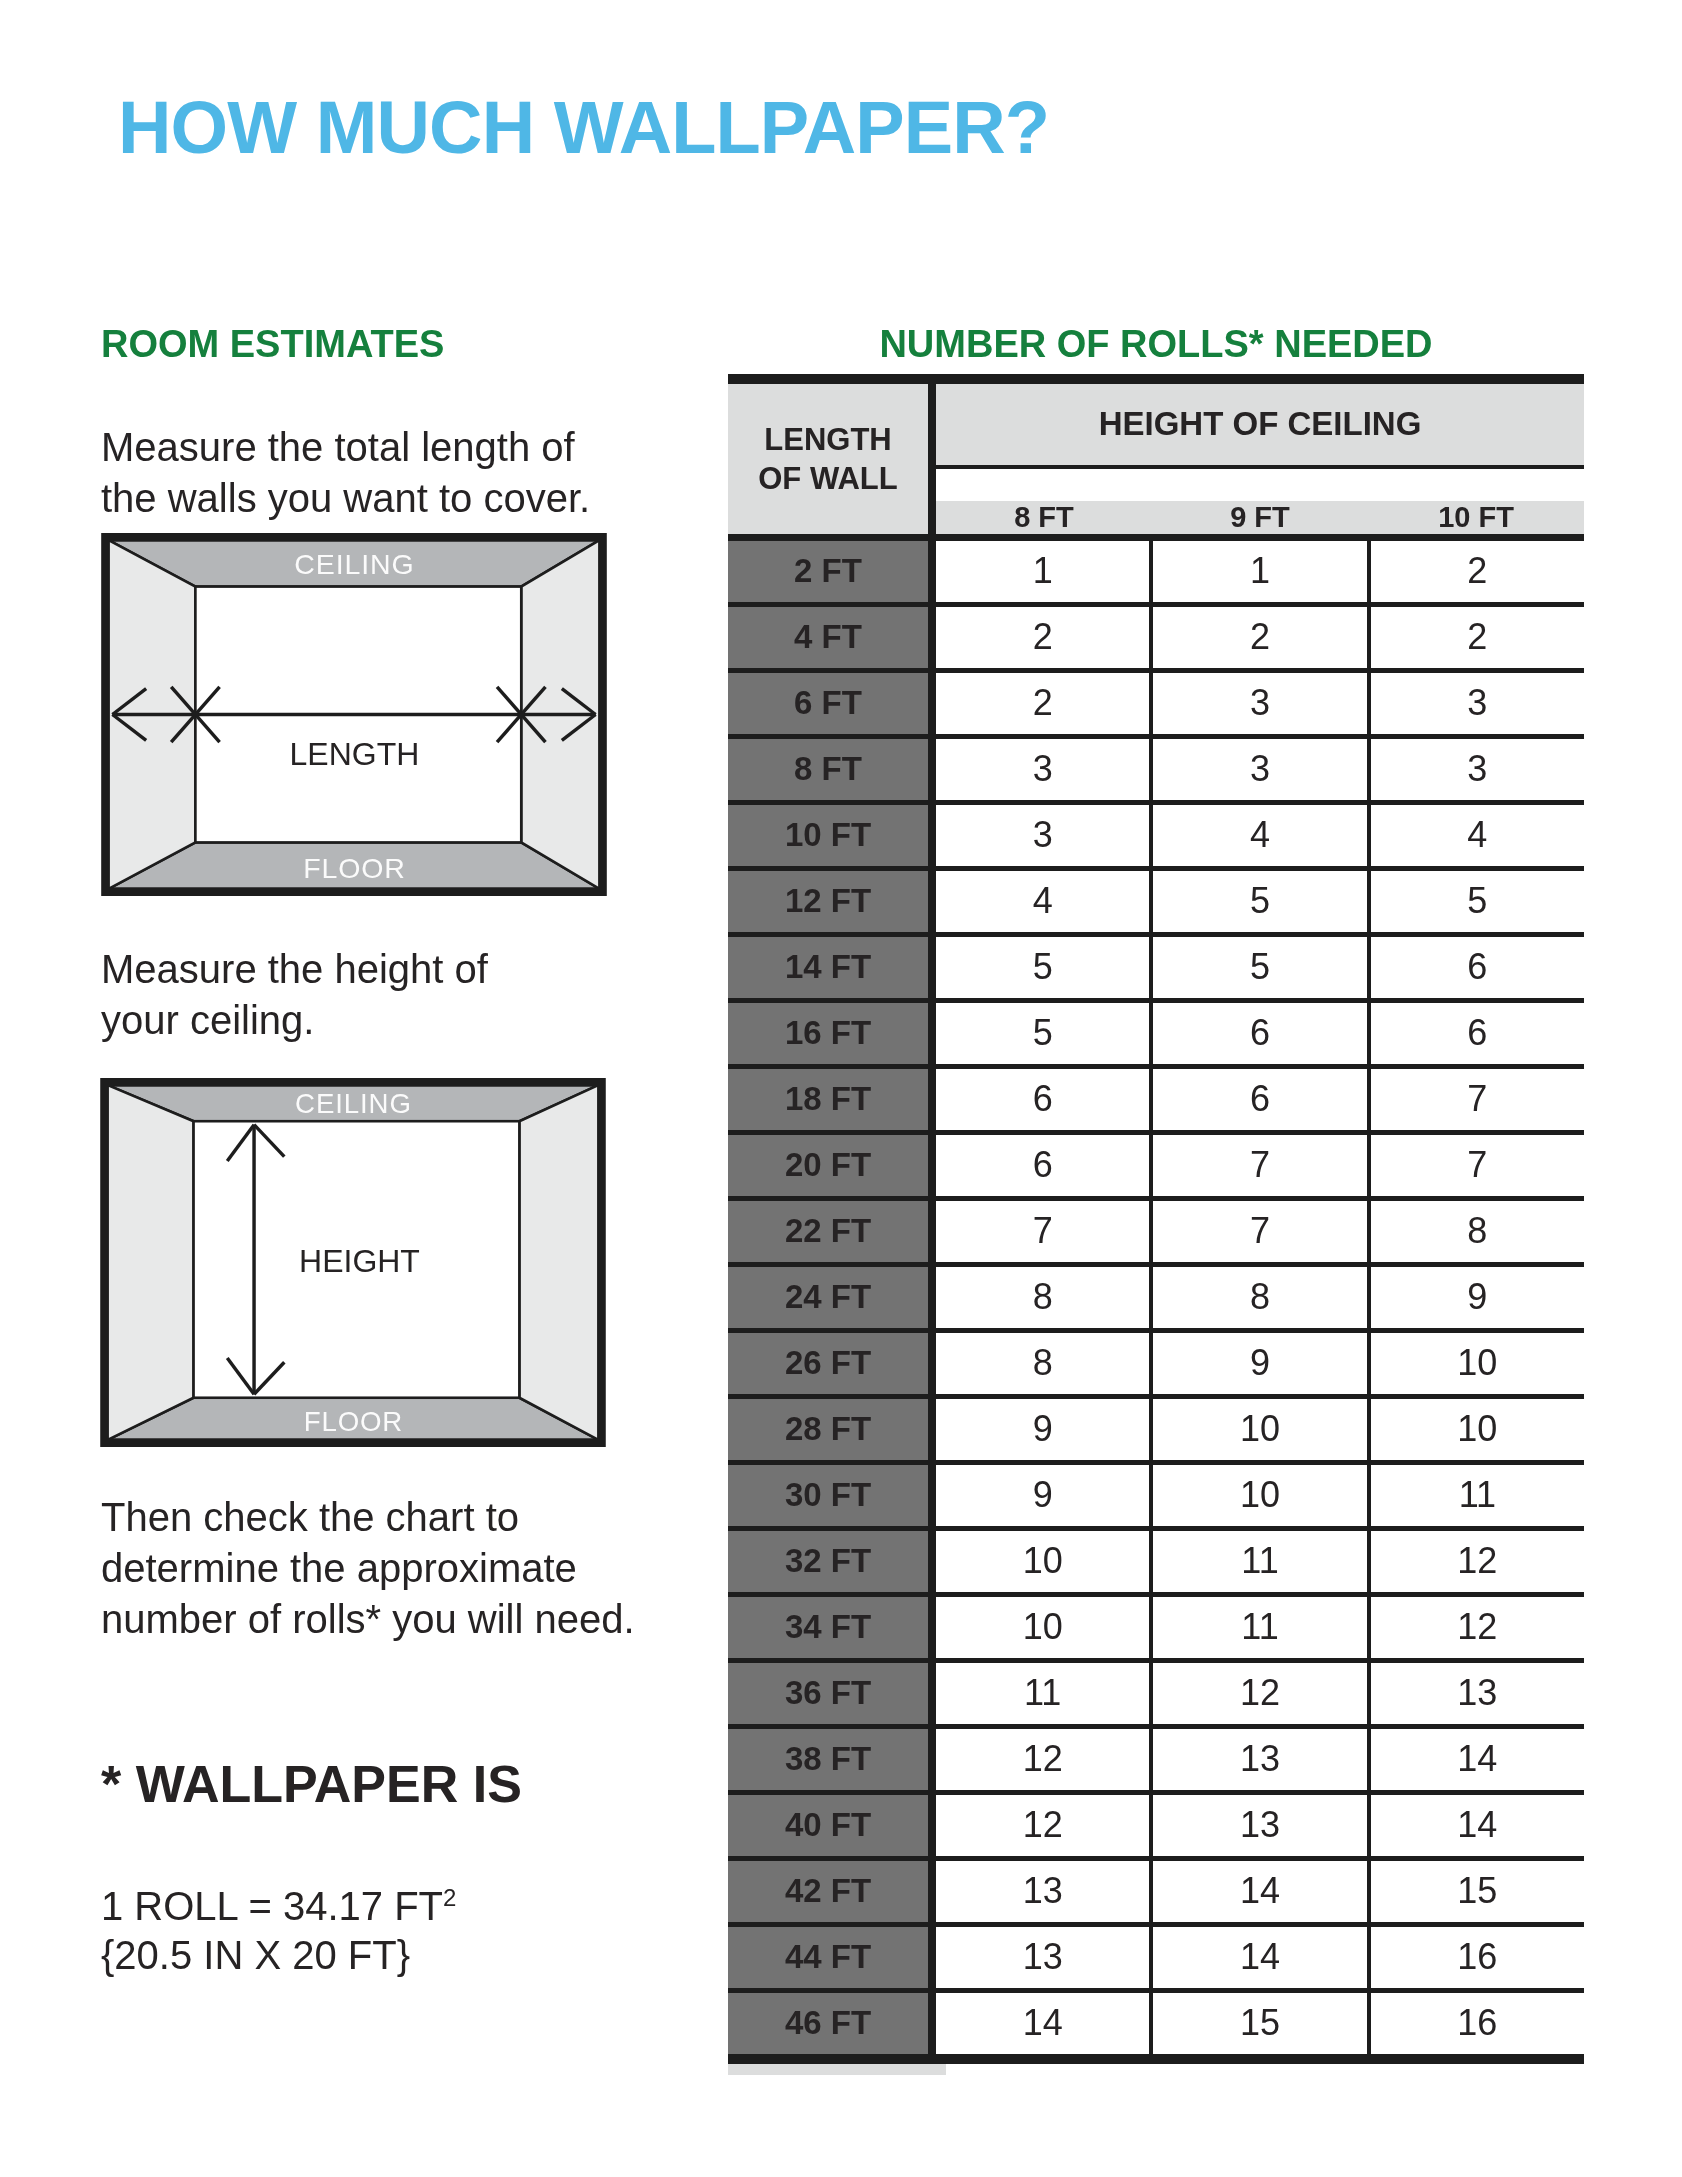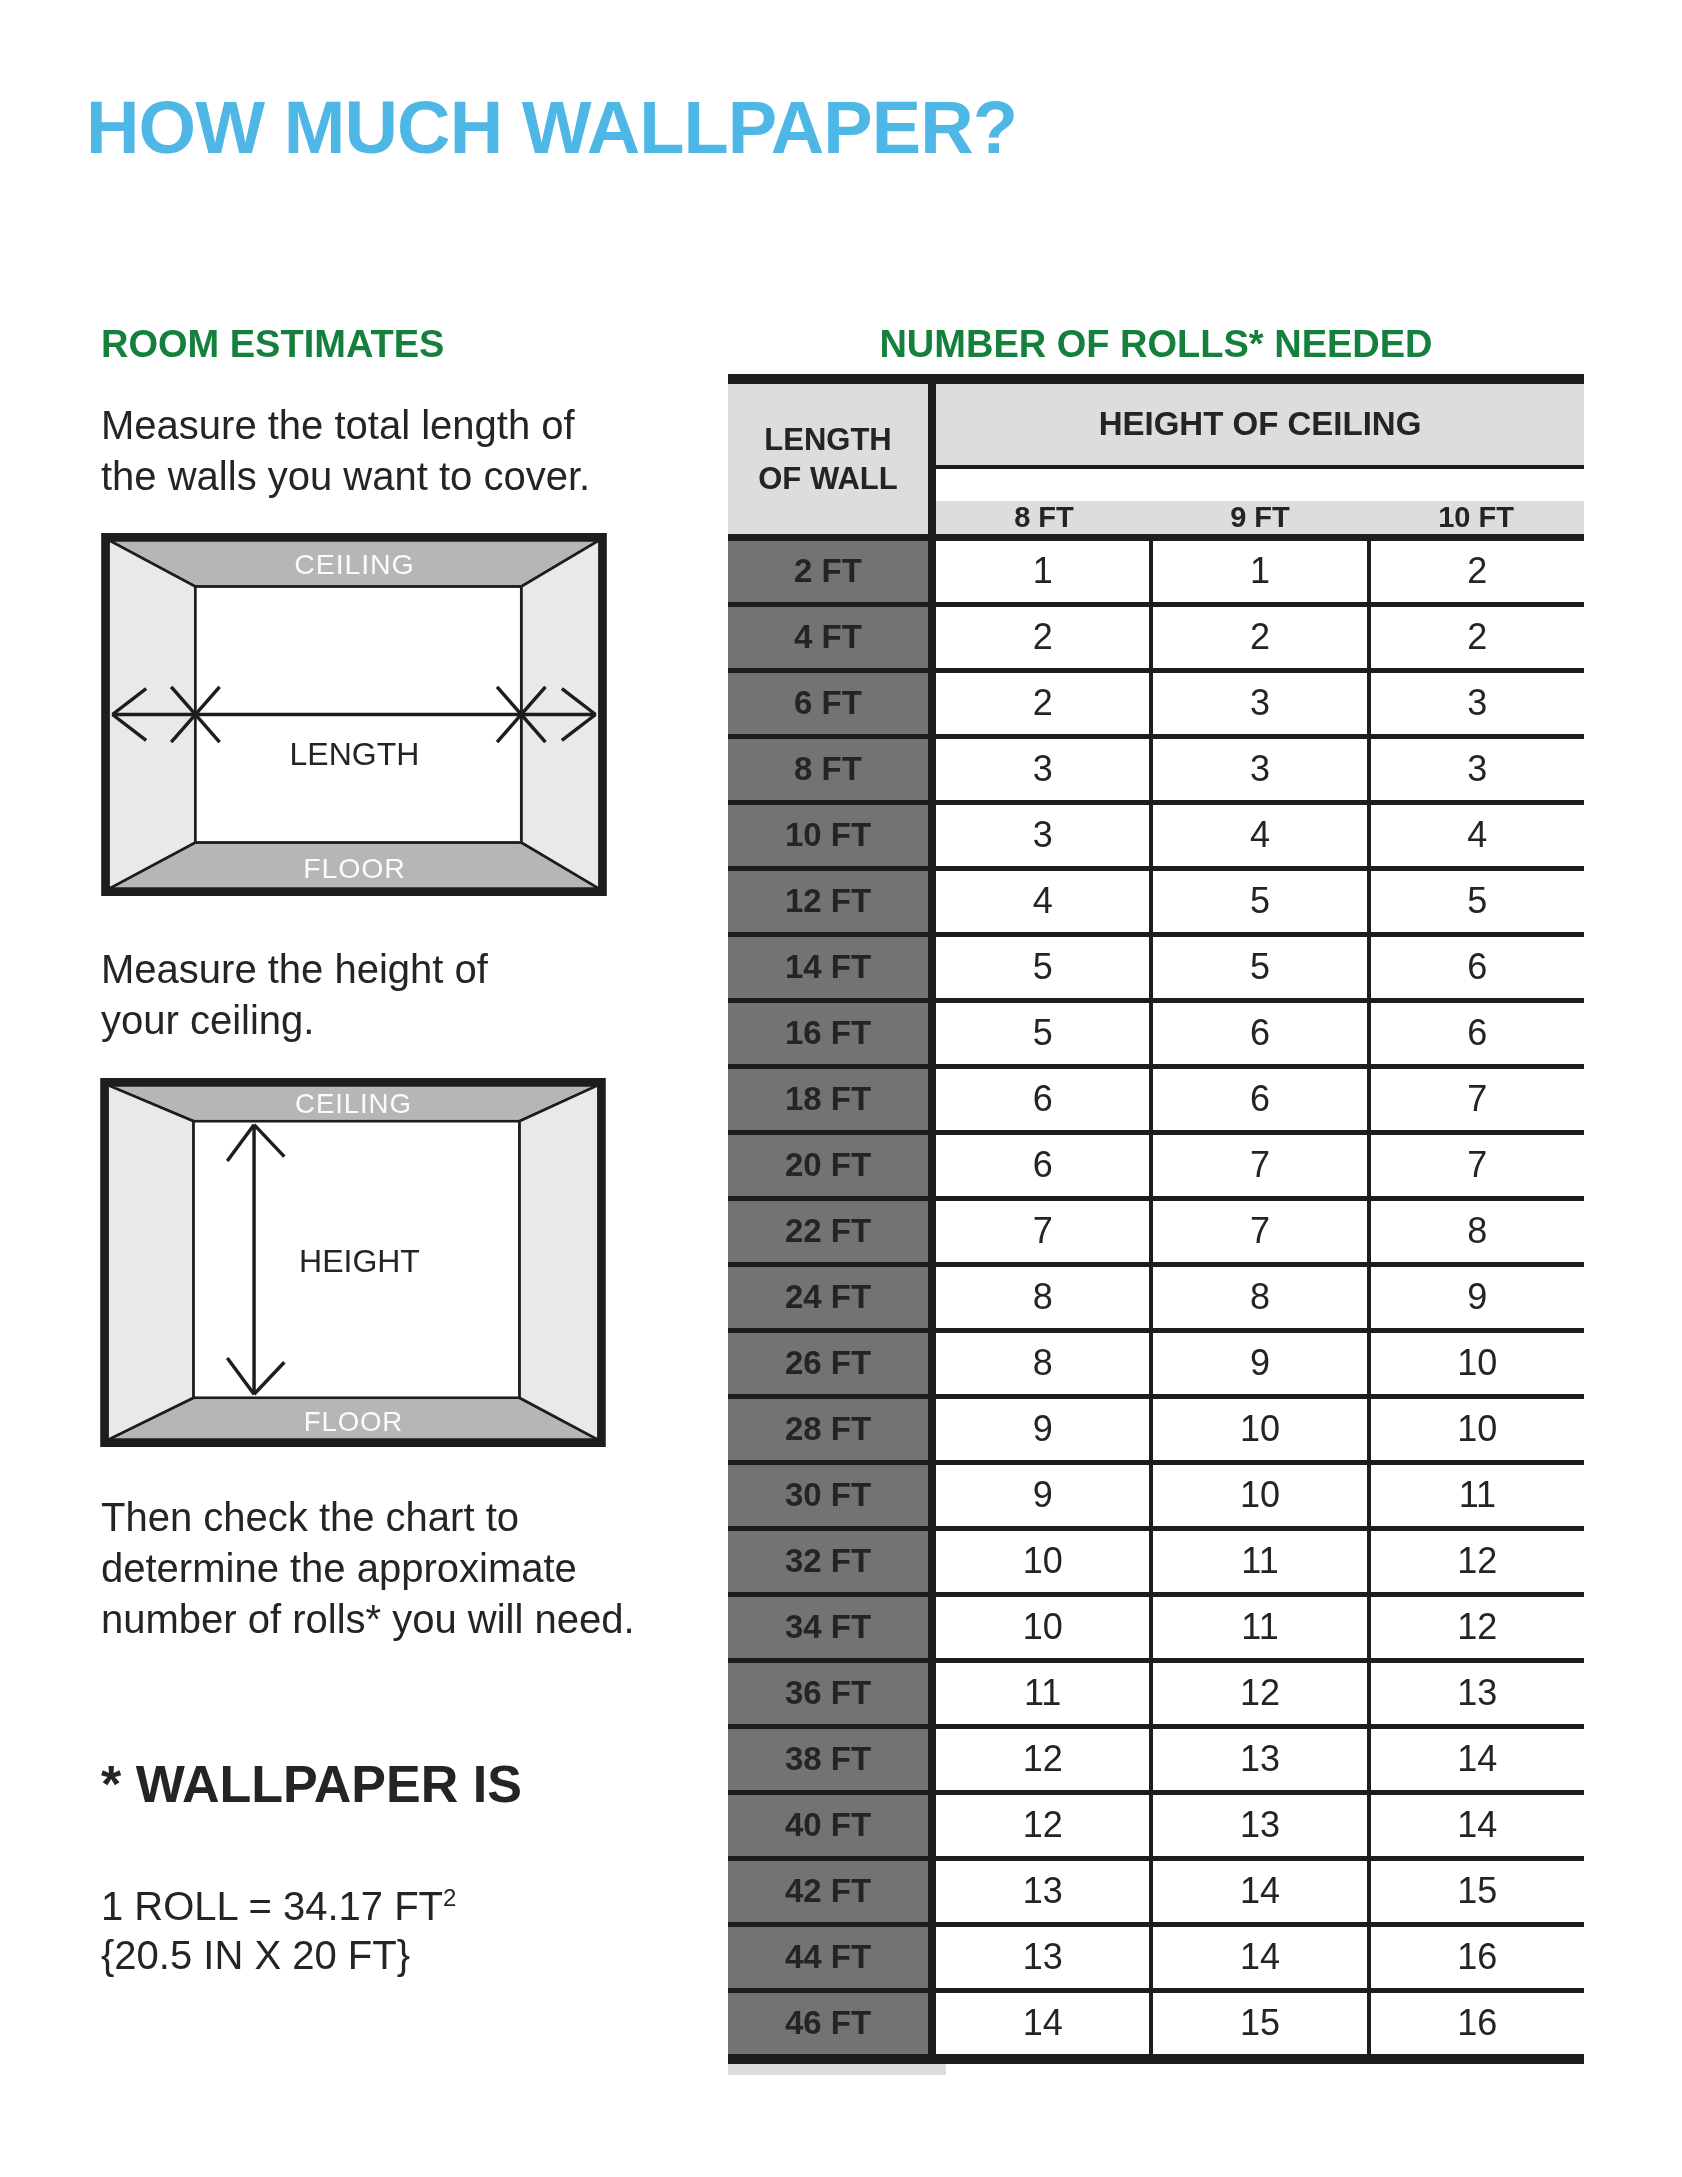--- a/index.html
+++ b/index.html
@@ -4,21 +4,21 @@
 <style>
   * { margin:0; padding:0; box-sizing:border-box; }
   html,body { background:#ffffff; }
   .page {
     position:relative; width:1683px; height:2177px; background:#fff;
     font-family:"Liberation Sans", sans-serif; color:#262324; overflow:hidden;
   }
   .abs { position:absolute; }
 
   .page-title {
-    left:86px; top:85px; font-size:74px; font-weight:bold;
+    left:118px; top:85px; font-size:74px; font-weight:bold;
     letter-spacing:-0.9px; color:#4fb7e6; white-space:nowrap;
   }
   .section-heading {
     font-size:38px; font-weight:bold; color:#15803d; white-space:nowrap;
   }
   .left-heading { left:101px; top:323px; }
   .table-heading { left:728px; top:323px; width:856px; text-align:center; }
 
   .para { left:101px; font-size:40px; line-height:51px; color:#262324; }
   .para div { white-space:nowrap; }
@@ -68,21 +68,21 @@
 </style>
 </head>
 <body>
 
 <div class="page">
 
   <div class="abs page-title">HOW MUCH WALLPAPER?</div>
 
   <div class="abs section-heading left-heading">ROOM ESTIMATES</div>
 
-  <div class="abs para" style="top:400px;">
+  <div class="abs para" style="top:422px;">
     <div>Measure the total length of</div>
     <div>the walls you want to cover.</div>
   </div>
 
   <svg class="abs diagram" style="left:101px; top:533px;" width="506" height="363" viewBox="0 0 585 420">
     <polygon points="8,8 577,8 486,62 109,62" fill="#b4b6b8" stroke="#1d1d1d" stroke-width="3"></polygon>
     <polygon points="8,412 577,412 486,358 109,358" fill="#b4b6b8" stroke="#1d1d1d" stroke-width="3"></polygon>
     <polygon points="8,8 109,62 109,358 8,412" fill="#e8e9e9" stroke="#1d1d1d" stroke-width="3"></polygon>
     <polygon points="577,8 486,62 486,358 577,412" fill="#e8e9e9" stroke="#1d1d1d" stroke-width="3"></polygon>
     <rect x="109" y="62" width="377" height="296" fill="#ffffff" stroke="#1d1d1d" stroke-width="3"></rect>

